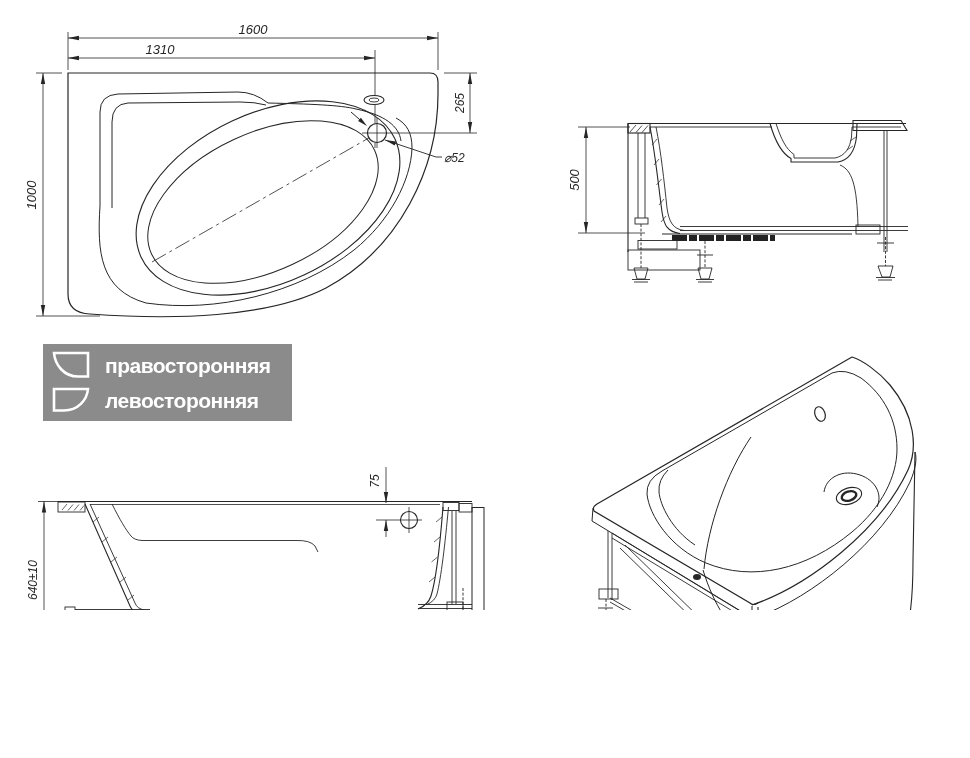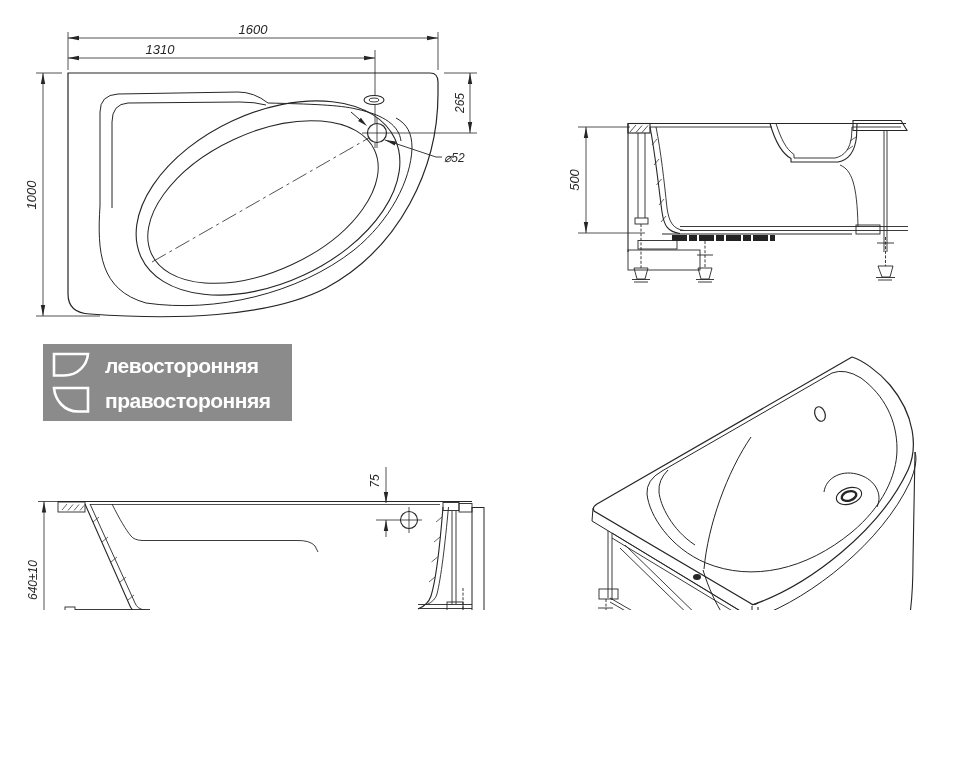--- a/index.html
+++ b/index.html
@@ -170,33 +170,33 @@
         <path d="M586,127 l-2.2,11 l4.4,0 Z" fill="#262626" stroke="none"></path>
         <path d="M586,233 l-2.2,-11 l4.4,0 Z" fill="#262626" stroke="none"></path>
       </g>
       <text class="dim-text" transform="translate(579,180) rotate(-90)" text-anchor="middle">500</text>
     </svg>
   </div>
 
   <div id="legend">
     <div class="legend-row">
       <span class="legend-icon">
+        <svg width="38" height="28" viewBox="0 0 38 28">
+          <path d="M36,2 L2,2 C3,14 12,25.5 26,25.5 L36,25.5 Z" fill="none" stroke="#ffffff" stroke-width="2.6"></path>
+        </svg>
+      </span>
+      <span class="legend-label">правосторонняя</span>
+    </div>
+    <div class="legend-row">
+      <span class="legend-icon">
         <svg width="38" height="26" viewBox="0 0 38 26">
           <path d="M2,2 L36,2 C35,13 26,23.5 12,23.5 L2,23.5 Z" fill="none" stroke="#ffffff" stroke-width="2.6"></path>
         </svg>
       </span>
       <span class="legend-label">левосторонняя</span>
-    </div>
-    <div class="legend-row">
-      <span class="legend-icon">
-        <svg width="38" height="28" viewBox="0 0 38 28">
-          <path d="M36,2 L2,2 C3,14 12,25.5 26,25.5 L36,25.5 Z" fill="none" stroke="#ffffff" stroke-width="2.6"></path>
-        </svg>
-      </span>
-      <span class="legend-label">правосторонняя</span>
     </div>
   </div>
 
   <div class="panel" style="left:10px;top:445px;width:500px;height:265px;">
     <svg width="500" height="265" viewBox="10 445 500 265">
       <g stroke="#262626" fill="none" stroke-width="1.1">
 
         <g>
           <line x1="58" y1="501.5" x2="472" y2="501.5"></line>
           <line x1="90" y1="504.5" x2="440" y2="504.5" stroke-width="0.8"></line>

